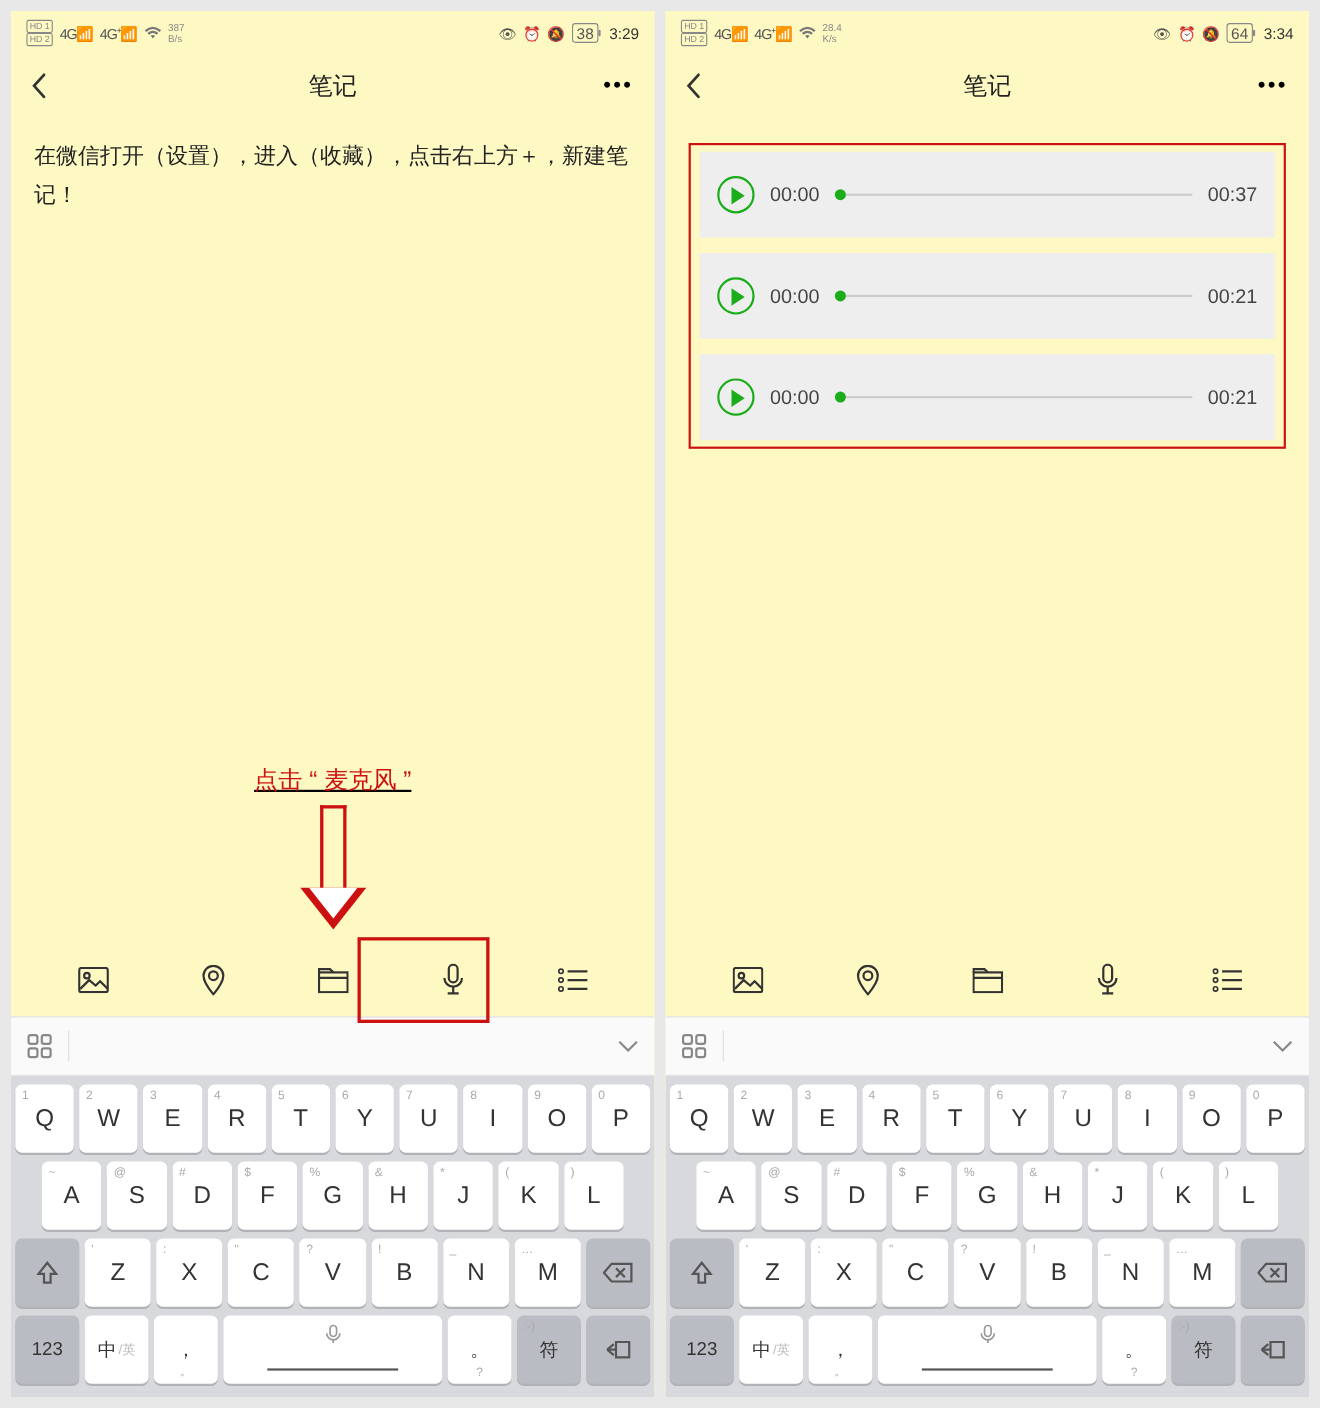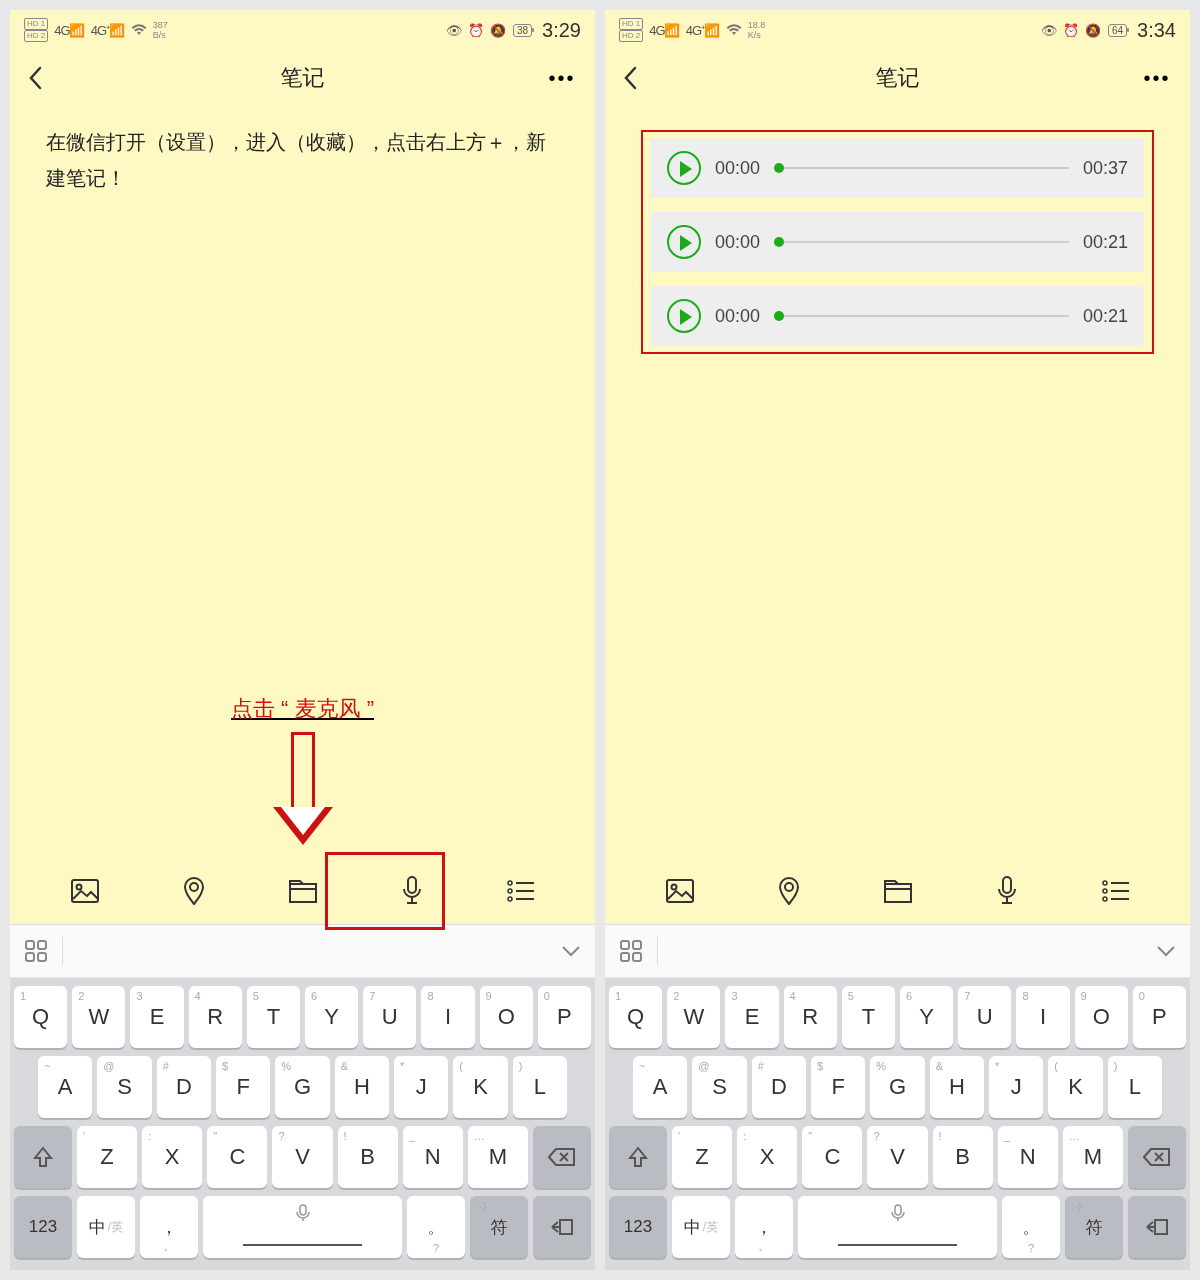--- a/index.html
+++ b/index.html
@@ -26,50 +26,50 @@
     align-items: center;
     justify-content: space-between;
     padding: 0 14px;
     font-size: 13px;
     color: #555;
   }
   .status-left, .status-right { display: flex; align-items: center; gap: 6px; }
   .status-left .col { display:flex; flex-direction:column; font-size:9px; line-height:10px; color:#888;}
   .badge-hd { font-size:8px; border:1px solid #888; border-radius:2px; padding:0 2px; line-height:10px;}
   .signal { letter-spacing:-1px; }
-  .battery-box { border:1px solid #888; border-radius:3px; padding:0 3px; font-size:10px; position:relative;}
+  .battery-box { border:1px solid #888; border-radius:3px; padding:0 3px; font-size:14px; position:relative;}
   .battery-box::after{content:"";position:absolute;right:-3px;top:30%;width:2px;height:40%;background:#888;border-radius:1px;}
-  .clock { font-size:20px; color:#333; margin-left:4px;}
+  .clock { font-size:14px; color:#333; margin-left:4px;}
   
   .navbar {
     height: 56px;
     display: flex;
     align-items: center;
     justify-content: space-between;
     padding: 0 18px;
   }
   .navbar .title { font-size: 22px; font-weight: 500; color:#222;font-family:Liberation Serif, serif; }
   .nav-btn { width:30px; text-align:center; }
   
   .content {
     flex: 1;
-    padding: 18px 36px;
+    padding: 18px 21px;
     position: relative;
     overflow: hidden;
   }
   .note-text { font-size: 20px; line-height: 1.8; color:#222; }
   
   .audio-box {
     border: 2px solid #c11;
     padding: 6px 8px;
     margin-top: 6px;
   }
   .audio-item {
     background: #eee;
-    height: 60px;
+    height: 78px;
     margin-bottom: 14px;
     display: flex;
     align-items: center;
     padding: 0 16px;
     gap: 14px;
   }
   .audio-item:last-child{ margin-bottom:0;}
   .play-btn {
     width: 34px; height: 34px;
     border: 2px solid #1aad19;
@@ -411,21 +411,21 @@
           <span class="badge-hd">HD 2</span>
         </div>
       <span class="signal"><span>4G</span>📶</span>
       <span class="signal"><span>4G⁺</span>📶</span>
       <span>
         <svg width="16" height="12" viewBox="0 0 16 12">
             <path d="M8 11 L6 8.5 Q8 7 10 8.5 Z M3 6 Q8 2 13 6 L11.5 7.5 Q8 4.5 4.5 7.5 Z M0.5 3.5 Q8 -3 15.5 3.5 L14 5 Q8 -0.5 2 5 Z" fill="#777"></path>
           </svg>
       </span>
       <div class="col">
-          <span>18.8</span>
+          <span>28.4</span>
           <span>K/s</span>
         </div>
     </div>
     <div class="status-right">
       <span>👁</span>
       <span>⏰</span>
       <span>🔕</span>
       <span class="battery-box">64</span>
       <span class="clock">3:34</span>
     </div>

